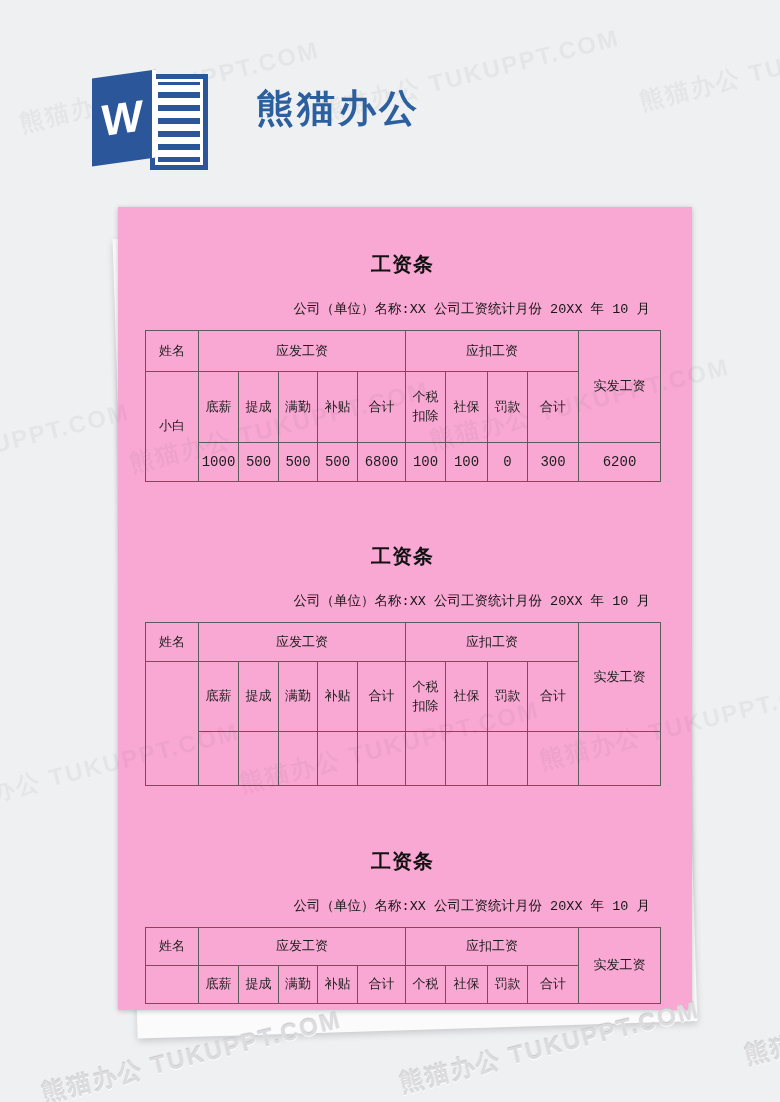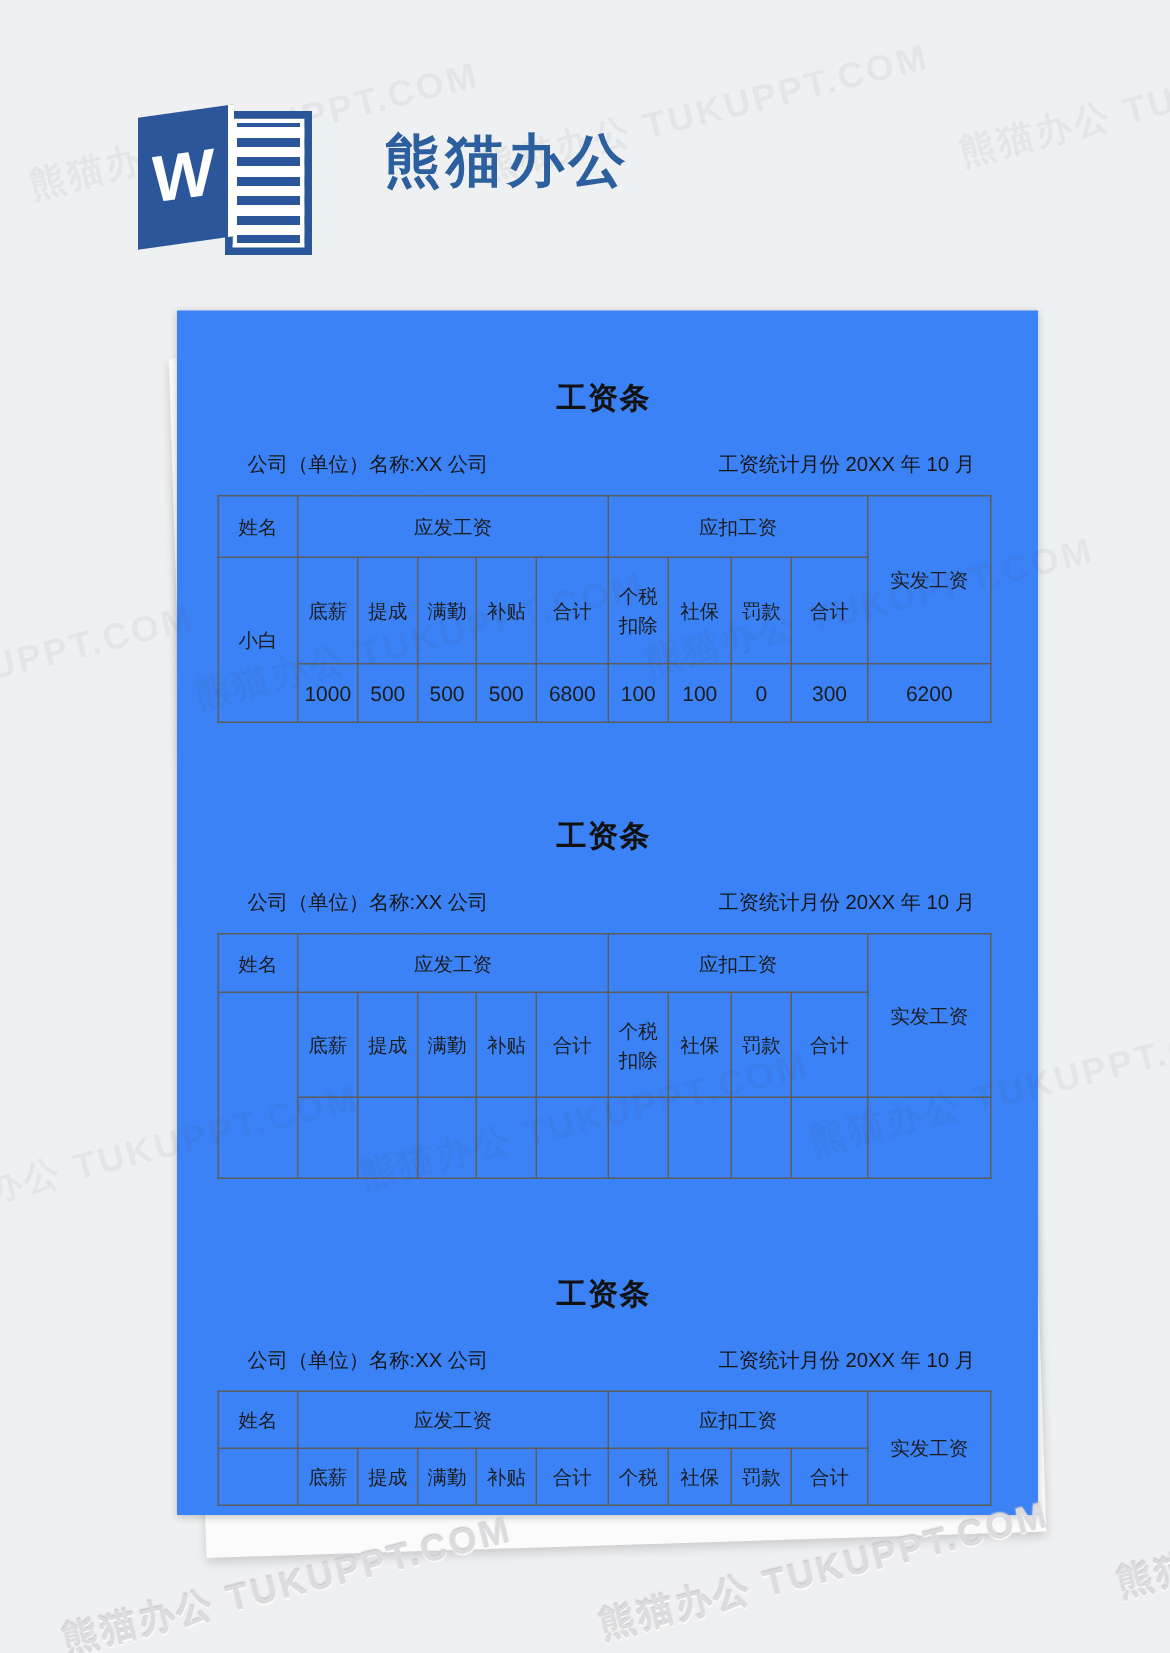--- a/index.html
+++ b/index.html
@@ -36,36 +36,37 @@
 
   
   .page-back{
     position:absolute;left:125px;top:230px;width:560px;height:800px;
     background:#fbfbfc;transform:rotate(-1.8deg);
     box-shadow:0 3px 7px rgba(0,0,0,0.16);
     z-index:1;
   }
   .page{
     position:absolute;left:118px;top:207px;width:574px;height:803px;
-    background:#3b82f6;
+    background:#f9a8d4;
     box-shadow:0 1px 5px rgba(0,0,0,0.22);
     z-index:2;
+    font-family:Liberation Mono, monospace;
   }
 
   
   .slip{position:absolute;left:27px;width:515px;color:#1c1c1c;}
   .slip-1{top:46px;}
   .slip-2{top:338px;}
   .slip-3{top:643px;}
   .slip-title{
     text-align:center;font-size:20px;font-weight:bold;
     line-height:26px;color:#111;letter-spacing:1px;
   }
   .company-row{
-    margin-top:22px;display:flex;justify-content:space-between;
+    margin-top:22px;display:flex;justify-content:flex-end;
     font-size:13.5px;line-height:18px;color:#161616;
     padding-left:20px;padding-right:10px;
   }
   table.slip-table{
     margin-top:11px;width:515px;border-collapse:collapse;table-layout:fixed;
     font-size:13px;color:#1c1c1c;
   }
   table.slip-table td{
     border:1px solid #5c5c5c;text-align:center;vertical-align:middle;
     padding:0 1px;line-height:19px;word-break:break-all;

